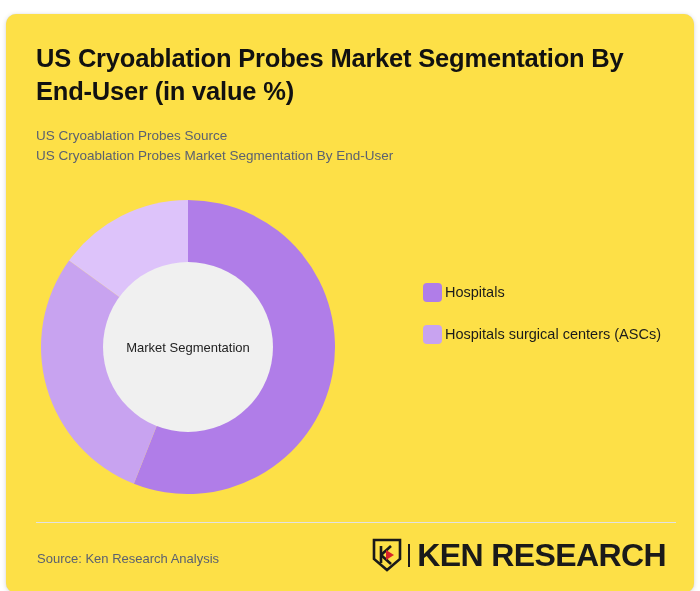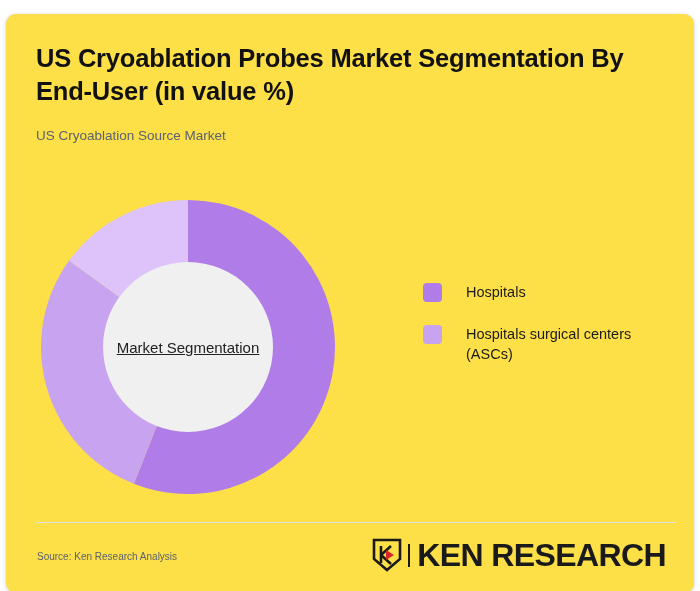--- a/index.html
+++ b/index.html
@@ -61,24 +61,23 @@
   .donut-svg { display: block; }
   .donut-center-label {
     position: absolute;
     left: 0;
     top: 0;
     width: 294px;
     height: 294px;
     display: flex;
     align-items: center;
     justify-content: center;
-    font-size: 15px;
+    font-size: 13px;
     color: #222222;
     pointer-events: none;
-    text-decoration: underline;
   }
 
   
   .legend {
     position: absolute;
     left: 417px;
     top: 268px;
     width: 250px;
   }
   .legend-item {
@@ -87,40 +86,40 @@
     margin-bottom: 22px;
   }
   .legend-swatch {
     width: 19px;
     height: 19px;
     border-radius: 4px;
     flex: 0 0 auto;
     margin-top: 1px;
   }
   .legend-label {
-    margin-left: 24px;
+    margin-left: 3px;
     font-size: 14.5px;
     line-height: 1.38;
     color: #1b1b1b;
   }
 
   
   .divider {
     position: absolute;
     left: 30px;
     top: 508px;
     width: 640px;
     height: 1px;
     background: #e2e2e2;
   }
   .source-text {
     position: absolute;
     left: 31px;
     top: 537px;
-    font-size: 10px;
+    font-size: 13px;
     color: #5b6170;
   }
   .logo {
     position: absolute;
     right: 28px;
     top: 524px;
     display: flex;
     align-items: center;
     height: 34px;
   }
@@ -141,21 +140,22 @@
   }
 </style>
 </head>
 <body>
 
 <div class="card">
 
   <div class="chart-title">US Cryoablation Probes Market Segmentation By End-User (in value %)</div>
 
   <div class="subtitle-block">
-    <div class="subtitle">US Cryoablation Source Market</div>
+    <div class="subtitle">US Cryoablation Probes Source</div>
+    <div class="subtitle">US Cryoablation Probes Market Segmentation By End-User</div>
   </div>
 
   <div class="donut-wrap">
     <svg class="donut-svg" width="294" height="294" viewBox="0 0 294 294">
       <g id="donut-slices">
           <path d="M 147 147 L 147 0 A 147 147 0 1 1 92.8856907553523 283.6771434255729 Z" fill="#b07de8"></path>
           <path d="M 147 147 L 92.8856907553523 283.6771434255729 A 147 147 0 0 1 28.07450182688271 60.59556791300646 Z" fill="#c8a3f0"></path>
           <path d="M 147 147 L 28.07450182688271 60.59556791300646 A 147 147 0 0 1 146.99999999999997 0 Z" fill="#ddc3fa"></path>
         </g>
       <circle cx="147" cy="147" r="85" id="donut-hole" fill="#f0f0f0"></circle>

